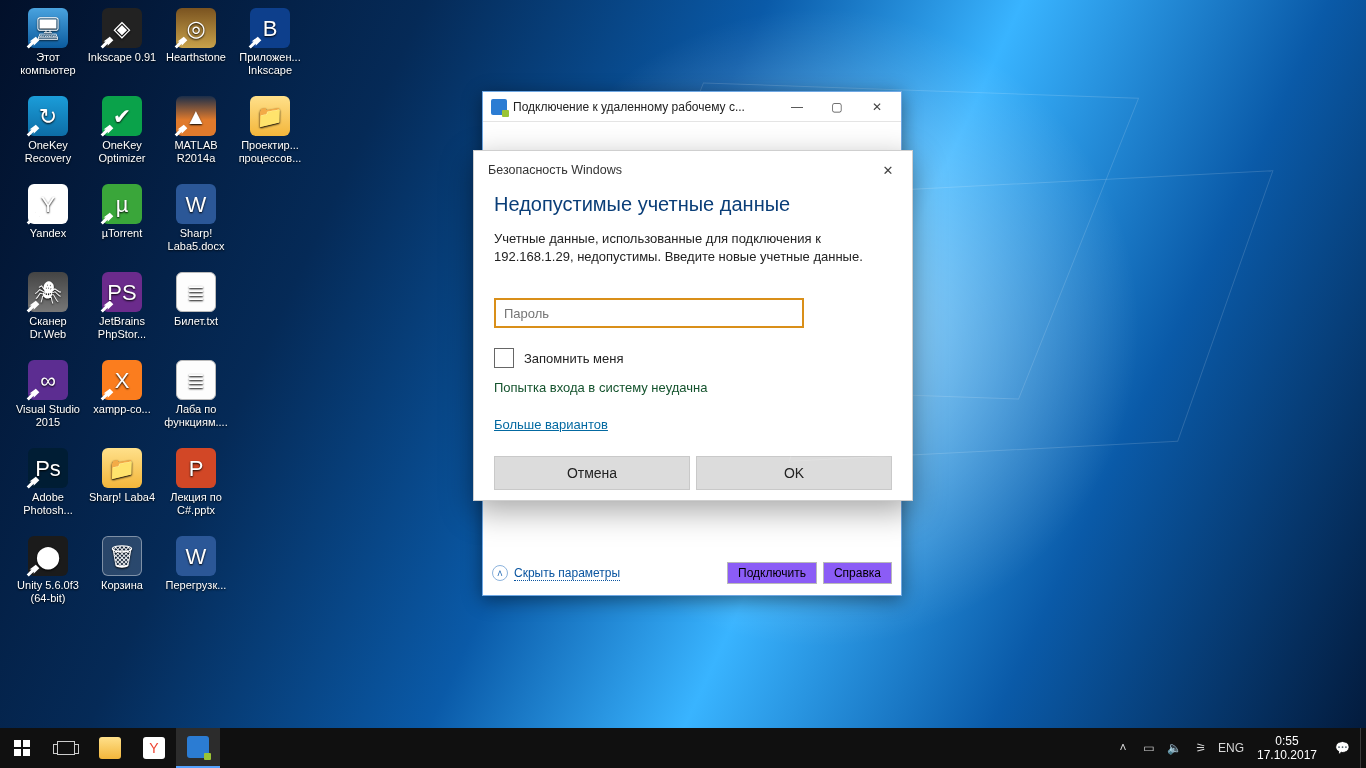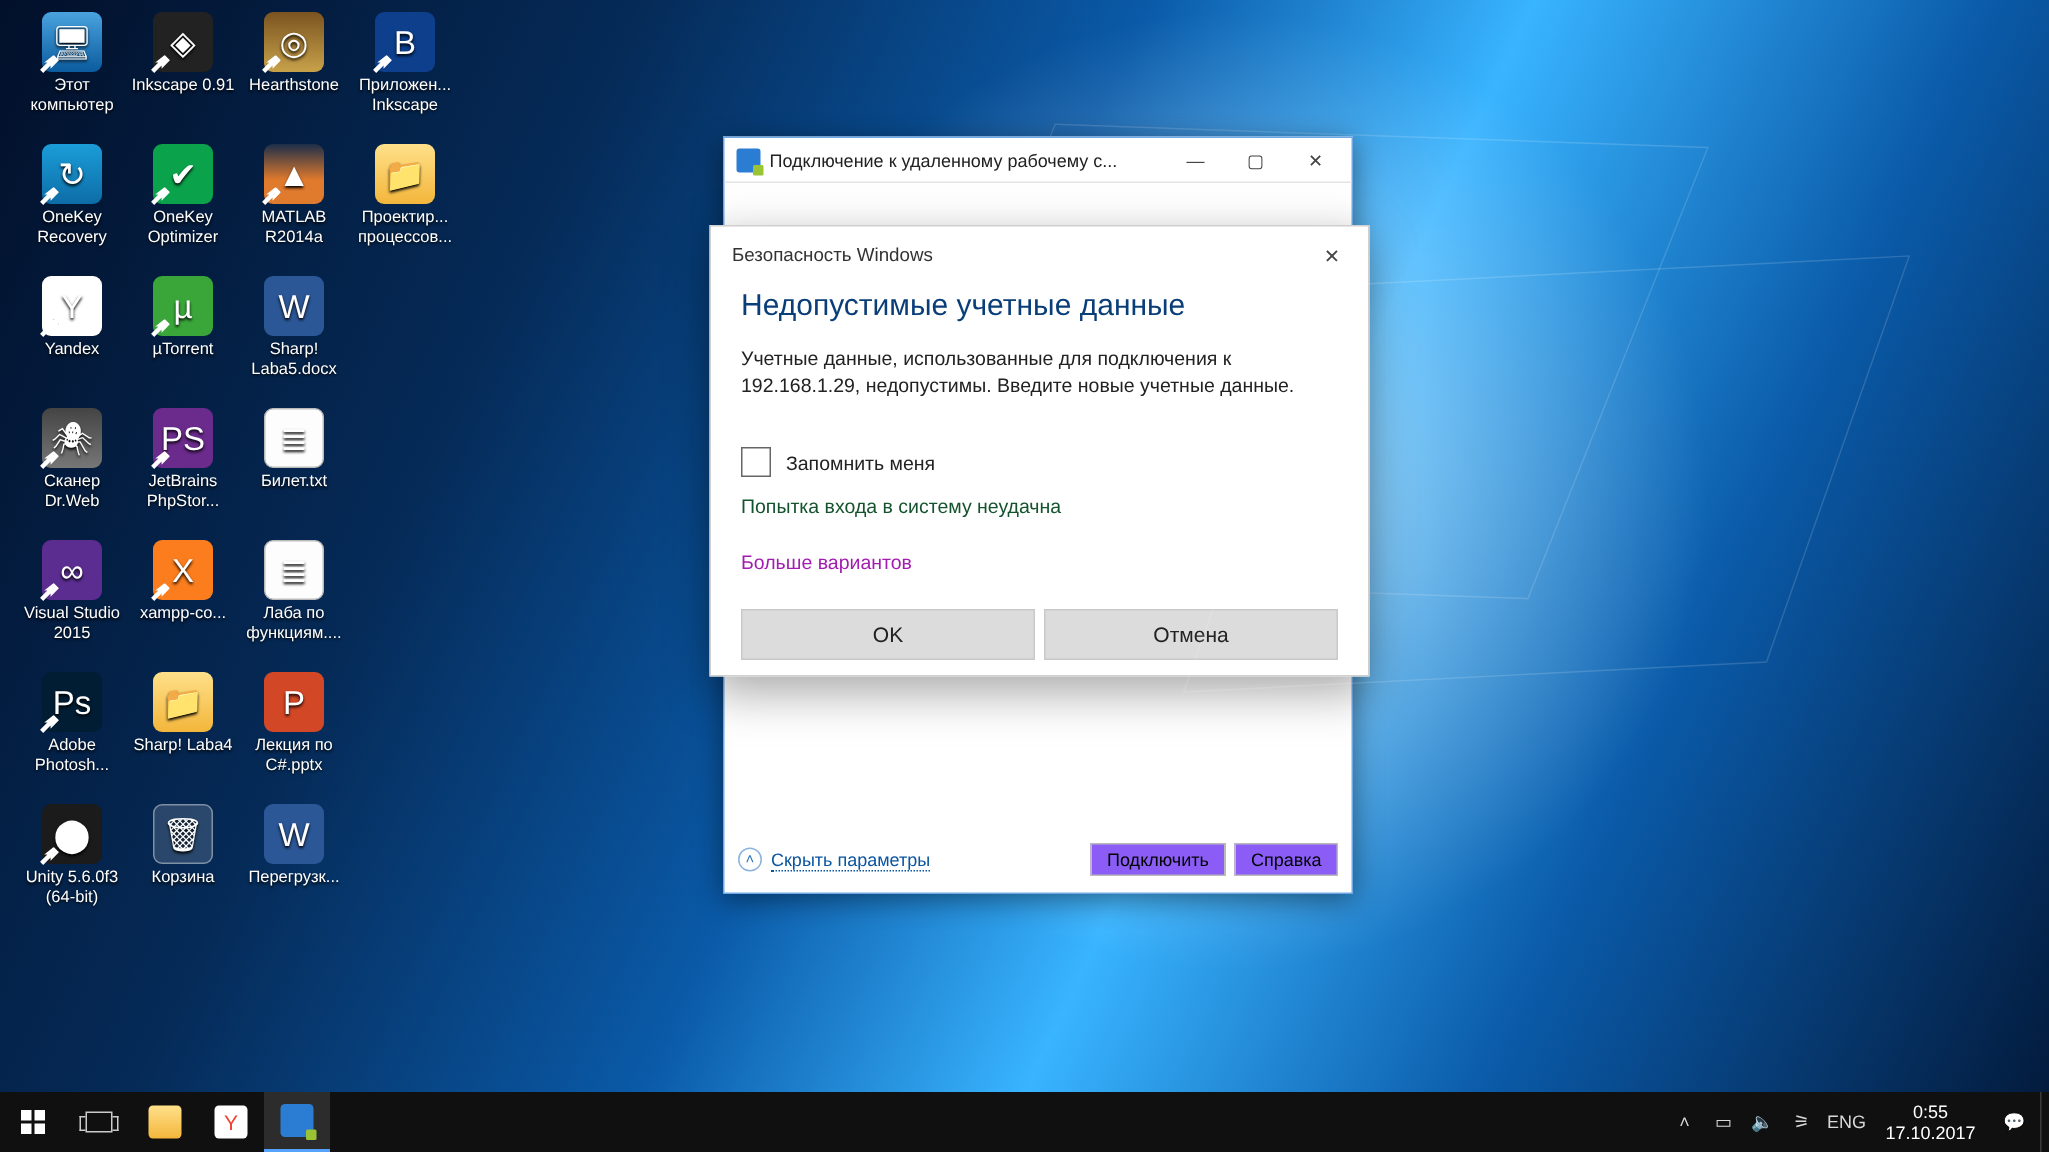--- a/index.html
+++ b/index.html
@@ -101,21 +101,21 @@
   .cred h1{font-size:20px;font-weight:400;color:#0a3e78;margin:4px 0 14px 0;}
   .cred .msg{line-height:18px;margin-bottom:32px;}
   .cred .uname{margin-bottom:10px;}
   .cred input[type=password]{
     width:310px;height:30px;padding:0 8px;font-size:13px;
     border:2px solid #d98f19;outline:none;background:#fff;
   }
   .remember{display:flex;align-items:center;gap:10px;margin:20px 0 12px 0;cursor:pointer;}
   .remember .cb{width:20px;height:20px;border:1px solid #666;background:#fff;}
   .err{color:#14532d;margin-bottom:22px;}
-  .more{color:#a21caf;margin-bottom:18px;cursor:pointer;}
+  .more{color:#0369a1;margin-bottom:18px;cursor:pointer;text-decoration:underline;}
   .cred-foot{display:flex;gap:6px;padding-top:6px;}
   .cred-foot button{
     flex:1;height:34px;border:1px solid #c9c9c9;background:#dcdcdc;
     font-size:14px;color:#222;cursor:pointer;
   }
 
   
   .taskbar{
     position:absolute; left:0; bottom:0; width:1366px; height:40px;
     background:#101010; display:flex; align-items:center; color:#fff;
@@ -248,29 +248,30 @@
 
     <div class="cred">
       <div class="cred-hdr">
         <span>Безопасность Windows</span>
         <span class="spacer"></span>
         <span class="xbtn">✕</span>
       </div>
       <div class="cred-body">
         <h1>Недопустимые учетные данные</h1>
         <div class="msg">Учетные данные, использованные для подключения к 192.168.1.29, недопустимы. Введите новые учетные данные.</div>
+        <input type="password" placeholder="Пароль" style="">
         <label class="remember">
           <span class="cb"></span>
           <span>Запомнить меня</span>
         </label>
         <div class="err">Попытка входа в систему неудачна</div>
         <div class="more">Больше вариантов</div>
         <div class="cred-foot">
+          <button>Отмена</button>
           <button>OK</button>
-          <button>Отмена</button>
         </div>
       </div>
     </div>
 
     <div class="rdp-bottom">
       <span class="toggler">˄</span>
       <span class="lk"><u>Скрыть параметры</u></span>
       <span class="spacer"></span>
       <button>Подключить</button>
       <button>Справка</button>

